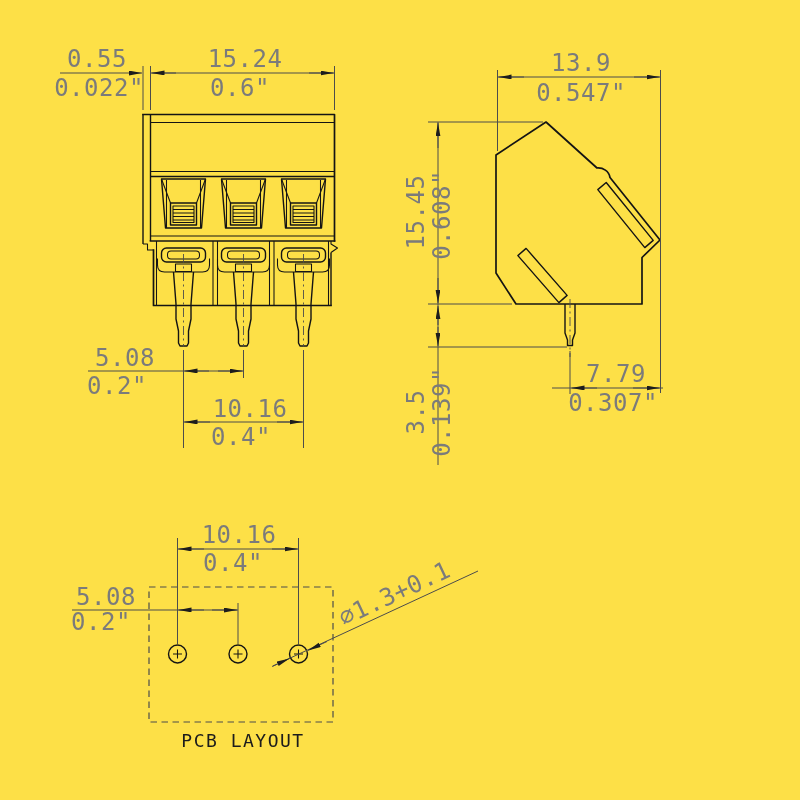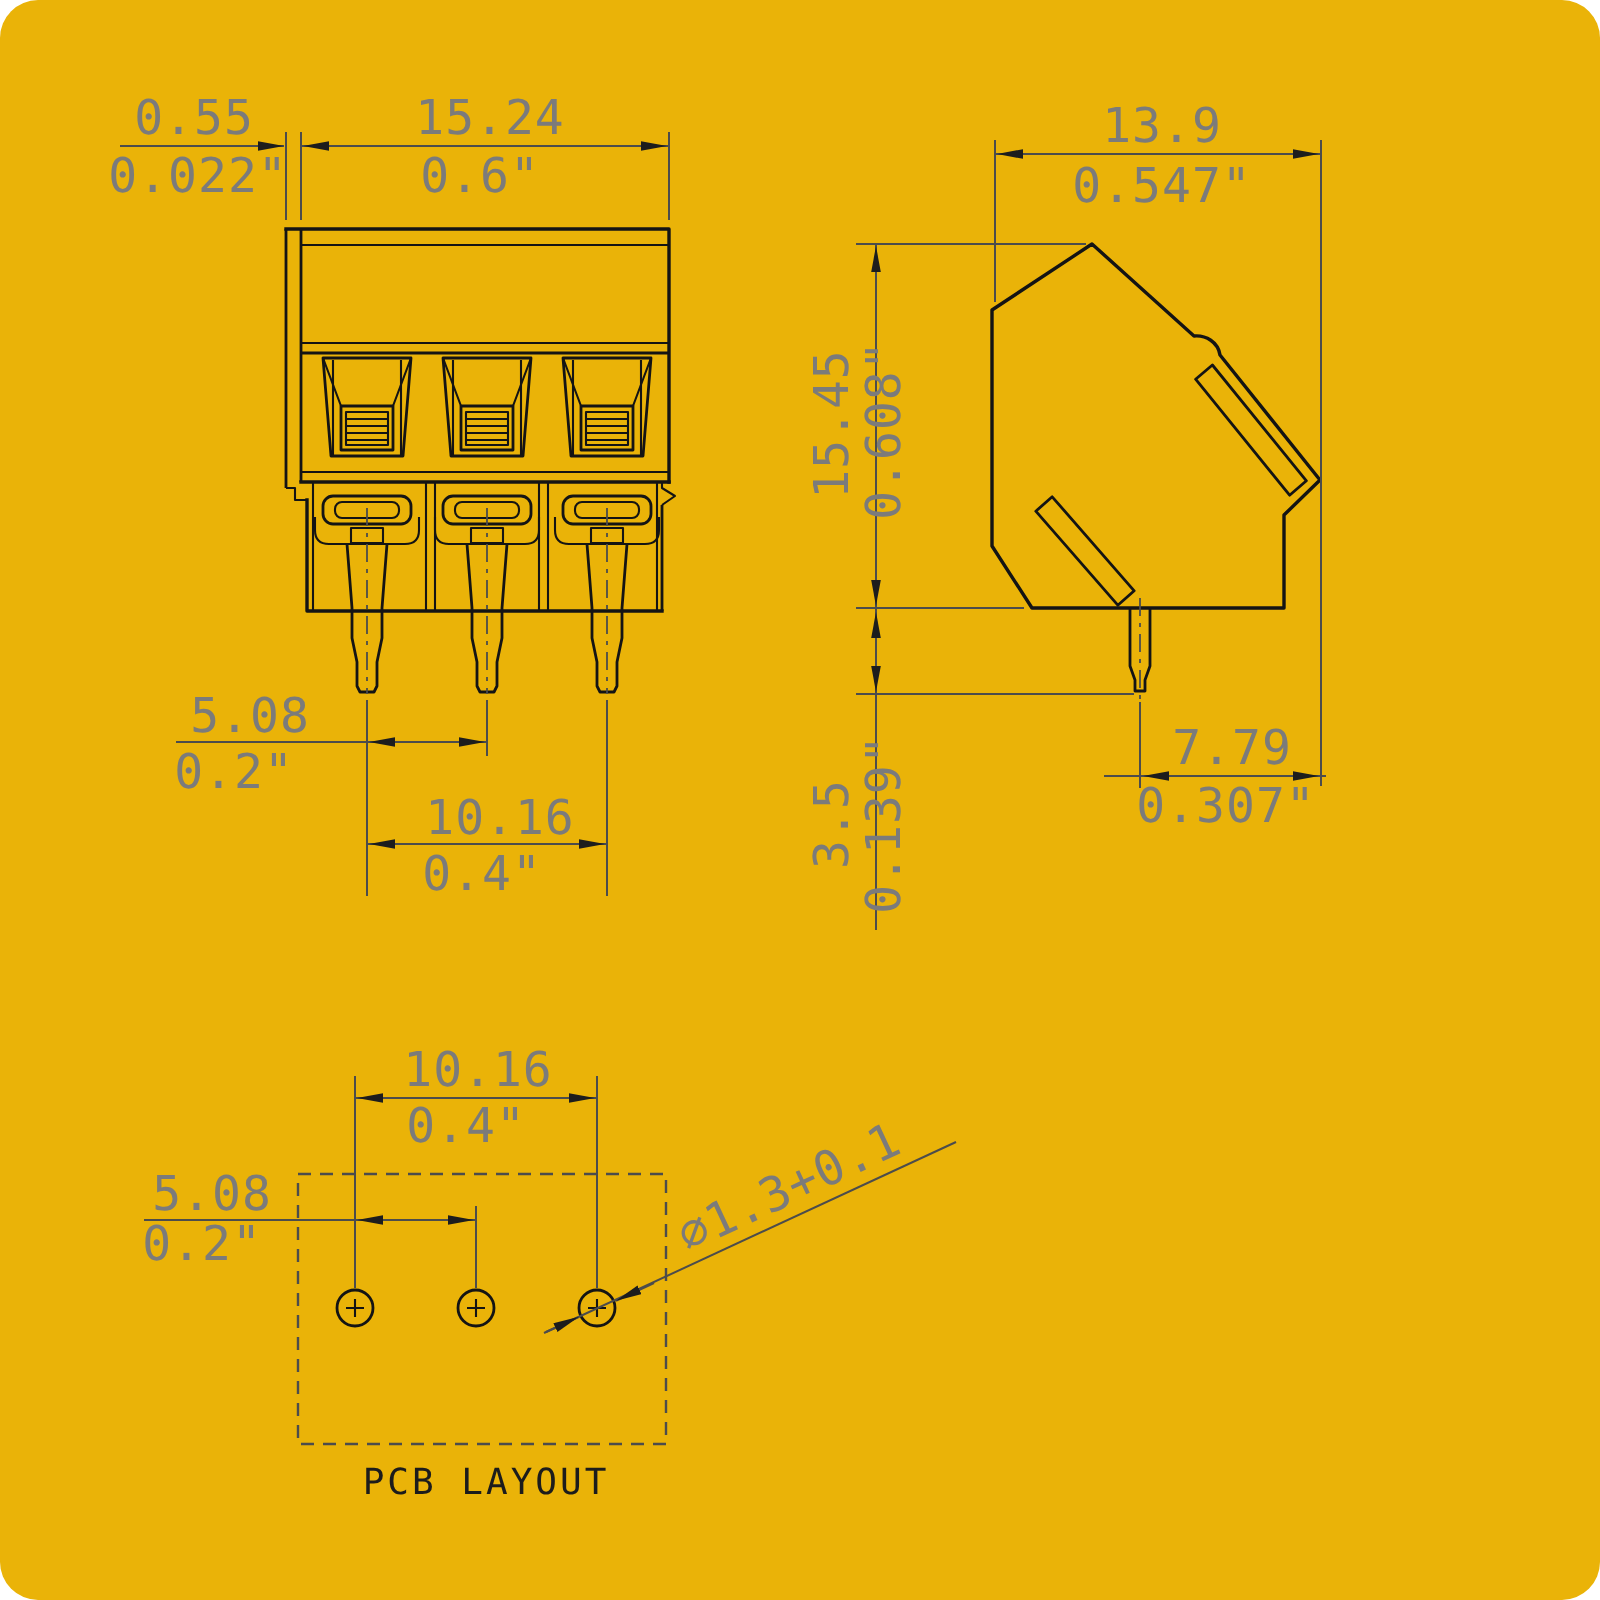--- a/index.html
+++ b/index.html
@@ -1,16 +1,16 @@
 <!DOCTYPE html>
 <html><head>
 <meta charset="utf-8">
 <style>
   html,body{margin:0;padding:0;background:#ffffff;}
-  .stage{position:relative;width:800px;height:800px;background:#eab308;overflow:hidden;border-radius:19px;}
+  .stage{position:relative;width:800px;height:800px;background:#fde047;overflow:hidden;}
   svg text{font-family:"DejaVu Sans Mono", monospace;fill:#7b7b7b;font-size:24px;text-anchor:middle;letter-spacing:0.5px;}
   svg text.label{fill:#1c1c1c;font-size:18px;letter-spacing:1.5px;}
   .body-ln{stroke:#141414;fill:none;stroke-width:1.7;stroke-linejoin:round;stroke-linecap:square;}
   .det{stroke:#141414;fill:none;stroke-width:1.05;stroke-linejoin:round;}
   .det2{stroke:#141414;fill:none;stroke-width:1.4;stroke-linejoin:round;}
   .dim{stroke:#4c4c4c;fill:none;stroke-width:1;}
   .cl{stroke:#4c4c4c;fill:none;stroke-width:0.9;stroke-dasharray:9 3.5 2 3.5;}
   .dash{stroke:#4c4c4c;fill:none;stroke-width:1.2;stroke-dasharray:6.5 4.5;}
 </style>
 </head>

